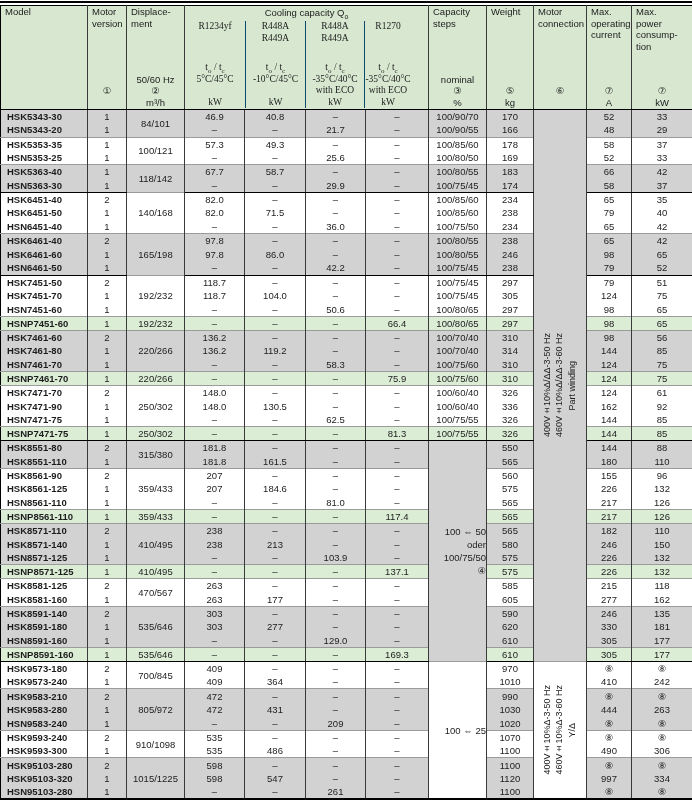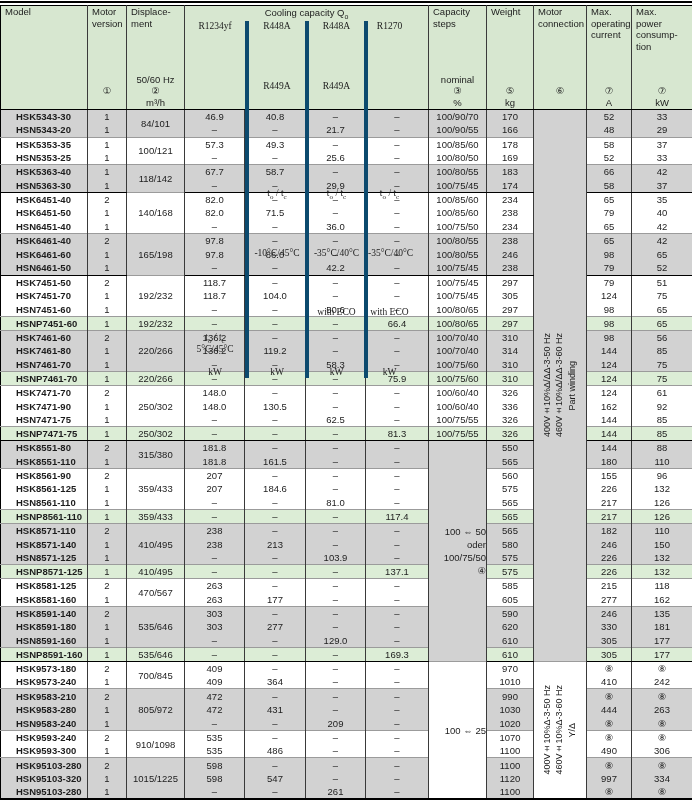--- a/index.html
+++ b/index.html
@@ -17,25 +17,25 @@
   th:last-child,td:last-child{border-right:none;}
   thead tr{height:103px;}
   thead th{background:var(--header-bg,#d7e7d0);border-bottom:1.5px solid #000;vertical-align:top;}
   .hwrap{height:103px;display:flex;flex-direction:column;box-sizing:border-box;padding:0 0 1px 0;}
   .ln{height:11.5px;line-height:11.5px;font-size:9.5px;text-align:center;white-space:nowrap;overflow:visible;}
   .tl{font-size:9.5px;line-height:11.5px;text-align:left;padding-left:4px;white-space:nowrap;}
   .sp{flex:1;}
   .cool-title{height:15px;line-height:14px;font-size:9.5px;text-align:center;}
   .cool-sub{flex:1;display:flex;flex-direction:row;font-family:Liberation Serif, serif;}
   .subcol{display:flex;flex-direction:column;box-sizing:border-box;}
-  .subcol + .subcol{border-left:4px solid #0c4a6e;gap:48px;}
+  .subcol + .subcol{border-left:1px solid #0c4a6e;}
   .sc1{width:60px}.sc2{width:60px}.sc3{width:59px}.sc4{width:47px}
   tbody tr{height:13.8px;}
   tbody td{font-size:9.5px;line-height:11px;text-align:center;white-space:nowrap;overflow:hidden;}
-  td.model{text-align:left;padding-left:15px;font-weight:bold;font-size:9.5px;}
+  td.model{text-align:left;padding-left:6px;font-weight:bold;font-size:9.5px;}
   tr.g > td{background:var(--gray-row,#d2d2d2);}
   tr.w > td{background:#ffffff;}
   tr.n > td{background:var(--green-row,#dcedd6);}
   td.merged-gray{background:var(--gray-row,#d2d2d2) !important;}
   td.merged-white{background:#ffffff !important;}
   tr.grp > td{border-top:1px solid #9b9b9b;}
   tr.sec > td{border-bottom:1.5px solid #000;margin-left:24px;}
   td.steps-merged div{font-size:9.5px;line-height:13px;text-align:right;}
   .vwrap{display:flex;flex-direction:row;align-items:center;justify-content:center;gap:1px;height:100%;}
   .vtext{writing-mode:vertical-rl;transform:rotate(180deg);font-size:9px;line-height:1.25;

